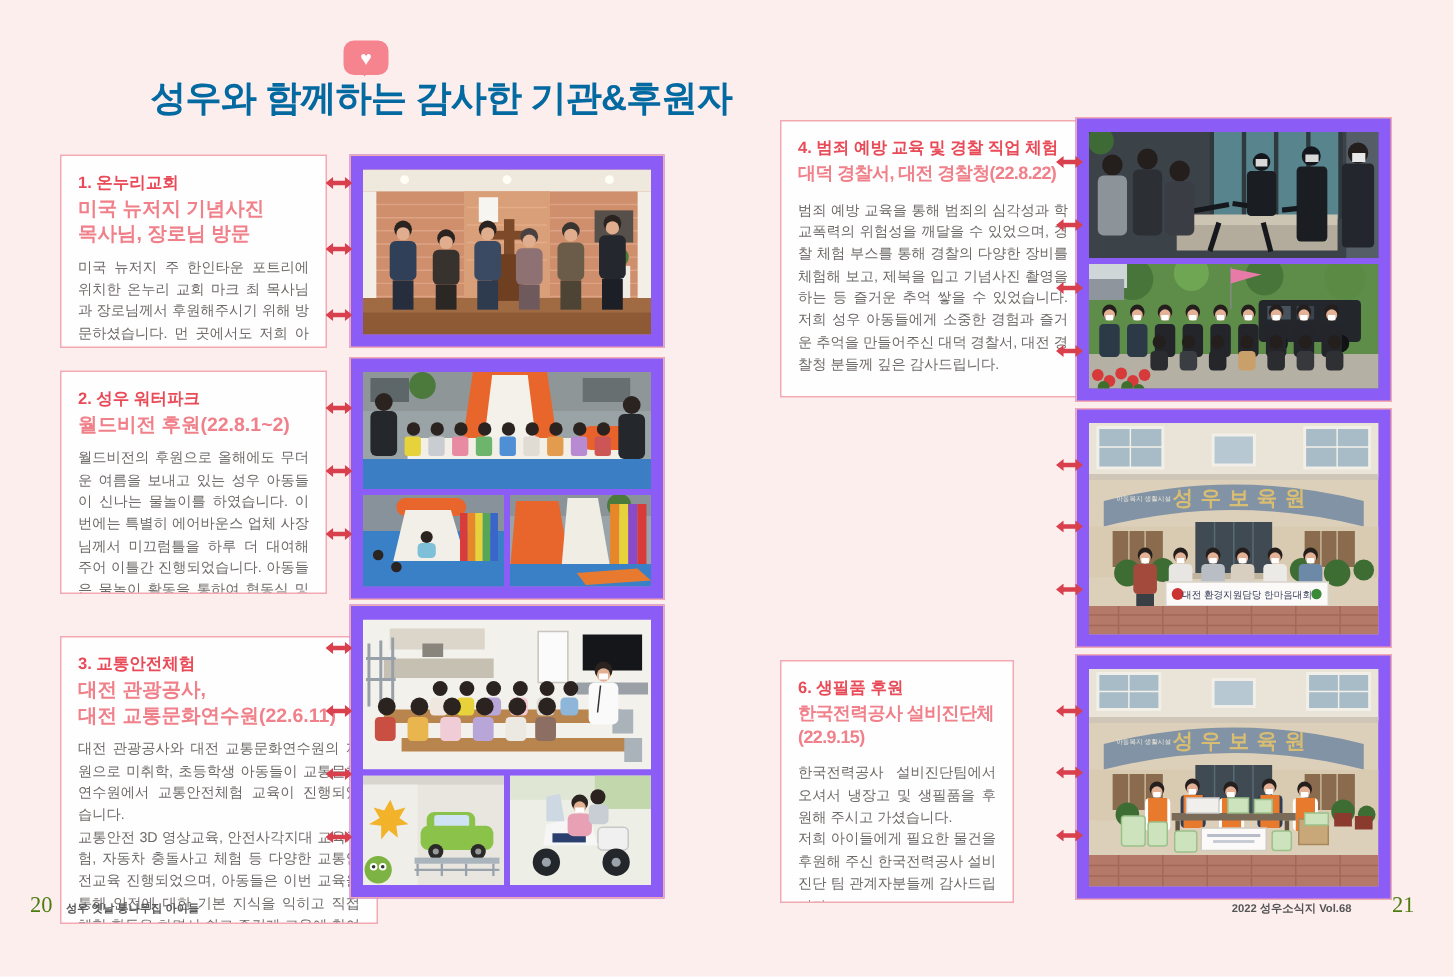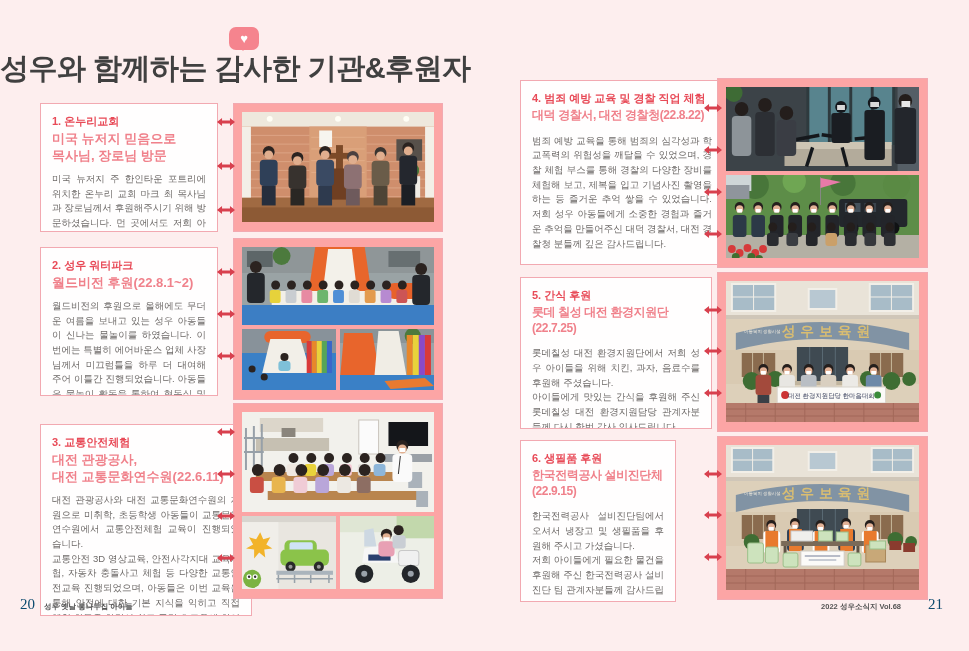--- a/index.html
+++ b/index.html
@@ -1,74 +1,68 @@
 <!DOCTYPE html>
 <html><head>
 <meta charset="utf-8">
 <style>
   html,body{margin:0;padding:0;}
   .page{position:relative;width:969px;height:651px;background:#fdeeee;overflow:hidden;
         font-family:"Liberation Sans",sans-serif;}
   .heart-badge{position:absolute;left:229px;top:27px;width:30px;height:23px;background:#f5848e;border-radius:7px;text-align:center;}
   .heart-badge span{color:#fff;font-size:13px;line-height:23px;}
   .heart-badge::before{content:'';position:absolute;left:10px;bottom:-6px;border:5px solid transparent;border-top-color:#f5848e;border-left-width:4px;border-right-width:4px;}
-  .page-title{position:absolute;left:0;top:49px;width:488px;text-align:left;font-size:29px;font-weight:800;color:#404040;letter-spacing:-0.5px;}
+  .page-title{position:absolute;left:0;top:49px;width:488px;text-align:right;font-size:24px;font-weight:800;color:#0369a1;letter-spacing:-0.5px;}
   .tbox{position:absolute;background:#fffefe;border:1.5px solid #f2a9b1;padding:10px 11px;box-sizing:border-box;overflow:hidden;}
   .sec-head{font-size:11px;color:#e84a57;font-weight:800;margin:0 0 2px;}
   .sec-sub{font-size:13px;color:#f0818b;font-weight:800;line-height:1.3;margin:0 0 7px;white-space:pre-line;}
   .sec-sub.small{font-size:12px;letter-spacing:-0.4px;margin-bottom:10px;}
   .sec-body{font-size:9.5px;color:#6e6a68;line-height:1.55;margin:0;white-space:pre-line;text-align:justify;}
-  .pframe{position:absolute;background:#fca5a5;border:1.5px solid #f2a9b1;padding:8px;box-sizing:border-box;display:flex;flex-direction:column;gap:4px;}
+  .pframe{position:absolute;background:#8b5cf6;border:1.5px solid #f2a9b1;padding:8px;box-sizing:border-box;display:flex;flex-direction:column;gap:4px;justify-content:center;}
   .prow{display:flex;gap:4px;}
   .prow svg{flex:1;min-width:0;}
   .ph{display:block;width:100%;}
   .arrow{position:absolute;width:18px;height:8px;background:#d8404e;
          clip-path:polygon(0 50%,28% 0,28% 32%,72% 32%,72% 0,100% 50%,72% 100%,72% 68%,28% 68%,28% 100%);}
   .footer-left{position:absolute;left:20px;top:596px;display:flex;align-items:baseline;gap:9px;}
   .footer-right{position:absolute;right:26px;top:596px;display:flex;align-items:baseline;gap:27px;}
-  .pagenum{font-size:15px;color:#0c4a6e;font-family:"Liberation Serif",serif;text-align:center;}
+  .pagenum{font-size:15px;color:#4d7c0f;font-family:"Liberation Serif",serif;text-align:center;}
   .footer-small{font-size:7.5px;color:#555;font-weight:700;}
 </style>
 </head>
 <body>
 
 <div class="page">
 
   <div class="heart-badge"><span>♥</span></div>
   <div class="page-title">성우와 함께하는 감사한 기관&amp;후원자</div>
 
   <div class="tbox" style="left:40px;top:103px;width:178px;height:129px;">
     <p class="sec-head">1. 온누리교회</p>
-    <p class="sec-sub">미국 뉴저지 믿음으로
+    <p class="sec-sub">미국 뉴저지 기념사진
 목사님, 장로님 방문</p>
     <p class="sec-body">미국 뉴저지 주 한인타운 포트리에 위치한 온누리 교회 마크 최 목사님과 장로님께서 후원해주시기 위해 방문하셨습니다. 먼 곳에서도 저희 아이들에게 따뜻한 사랑을 전해주시고 믿음으로 기도해주시는 목사님과 장로님께 진심으로 감사 인사 드립니다.</p>
   </div>
   <div class="tbox" style="left:40px;top:247px;width:178px;height:149px;">
     <p class="sec-head">2. 성우 워터파크</p>
     <p class="sec-sub">월드비전 후원(22.8.1~2)</p>
     <p class="sec-body">월드비전의 후원으로 올해에도 무더운 여름을 보내고 있는 성우 아동들이 신나는 물놀이를 하였습니다. 이번에는 특별히 에어바운스 업체 사장님께서 미끄럼틀을 하루 더 대여해 주어 이틀간 진행되었습니다. 아동들은 물놀이 활동을 통하여 협동심 및 스트레스를 해소할 수 있었으며, 성우 가족을 모두 행복한 시간을 보냈습니다. 항상 저희 아이들을 위해 여러 방면으로 지원해 주시는 월드비전 관계자분들께 감사드립니다.</p>
   </div>
   <div class="tbox" style="left:40px;top:424px;width:212px;height:192px;">
     <p class="sec-head">3. 교통안전체험</p>
     <p class="sec-sub">대전 관광공사,
 대전 교통문화연수원(22.6.11)</p>
     <p class="sec-body">대전 관광공사와 대전 교통문화연수원의 지원으로 미취학, 초등학생 아동들이 교통문화연수원에서 교통안전체험 교육이 진행되었습니다.
 교통안전 3D 영상교육, 안전사각지대 교육체험, 자동차 충돌사고 체험 등 다양한 교통안전교육 진행되었으며, 아동들은 이번 교육을 통해 안전에 대한 기본 지식을 익히고 직접 체험 활동을 하면서 쉽고 즐겁게 교육에 참여할 수 있었습니다! 저희 성우 아동들에게 소중한 배움과 좋은 추억을 쌓을 수 있도록 지원해주신 대전 관광공사, 대전 교통문화연수원 관계자 분들께 깊은 감사 드리며, 항상 건강하시길 기도드리겠습니다.</p>
   </div>
 
   <div class="tbox" style="left:520px;top:80px;width:204px;height:185px;">
     <p class="sec-head">4. 범죄 예방 교육 및 경찰 직업 체험</p>
     <p class="sec-sub small">대덕 경찰서, 대전 경찰청(22.8.22)</p>
     <p class="sec-body">범죄 예방 교육을 통해 범죄의 심각성과 학교폭력의 위험성을 깨달을 수 있었으며, 경찰 체험 부스를 통해 경찰의 다양한 장비를 체험해 보고, 제복을 입고 기념사진 촬영을 하는 등 즐거운 추억 쌓을 수 있었습니다. 저희 성우 아동들에게 소중한 경험과 즐거운 추억을 만들어주신 대덕 경찰서, 대전 경찰청 분들께 깊은 감사드립니다.</p>
-  </div>
-  <div class="tbox" style="left:520px;top:277px;width:192px;height:152px;">
-    <p class="sec-head">5. 간식 후원</p>
-    <p class="sec-sub small">롯데 칠성 대전 환경지원단(22.7.25)</p>
-    <p class="sec-body">롯데칠성 대전 환경지원단에서 저희 성우 아이들을 위해 치킨, 과자, 음료수를 후원해 주셨습니다.
-아이들에게 맛있는 간식을 후원해 주신 롯데칠성 대전 환경지원담당 관계자분들께 다시 한번 감사 인사드립니다.</p>
   </div>
   <div class="tbox" style="left:520px;top:440px;width:156px;height:162px;">
     <p class="sec-head">6. 생필품 후원</p>
     <p class="sec-sub small">한국전력공사 설비진단체(22.9.15)</p>
     <p class="sec-body">한국전력공사 설비진단팀에서 오셔서 냉장고 및 생필품을 후원해 주시고 가셨습니다.
 저희 아이들에게 필요한 물건을 후원해 주신 한국전력공사 설비진단 팀 관계자분들께 감사드립니다.</p>
   </div>
 
   <div class="pframe" style="left:233px;top:103px;width:210px;height:129px;">
     <svg class="ph" style="height:110px" viewBox="0 0 194 113" preserveAspectRatio="none">

